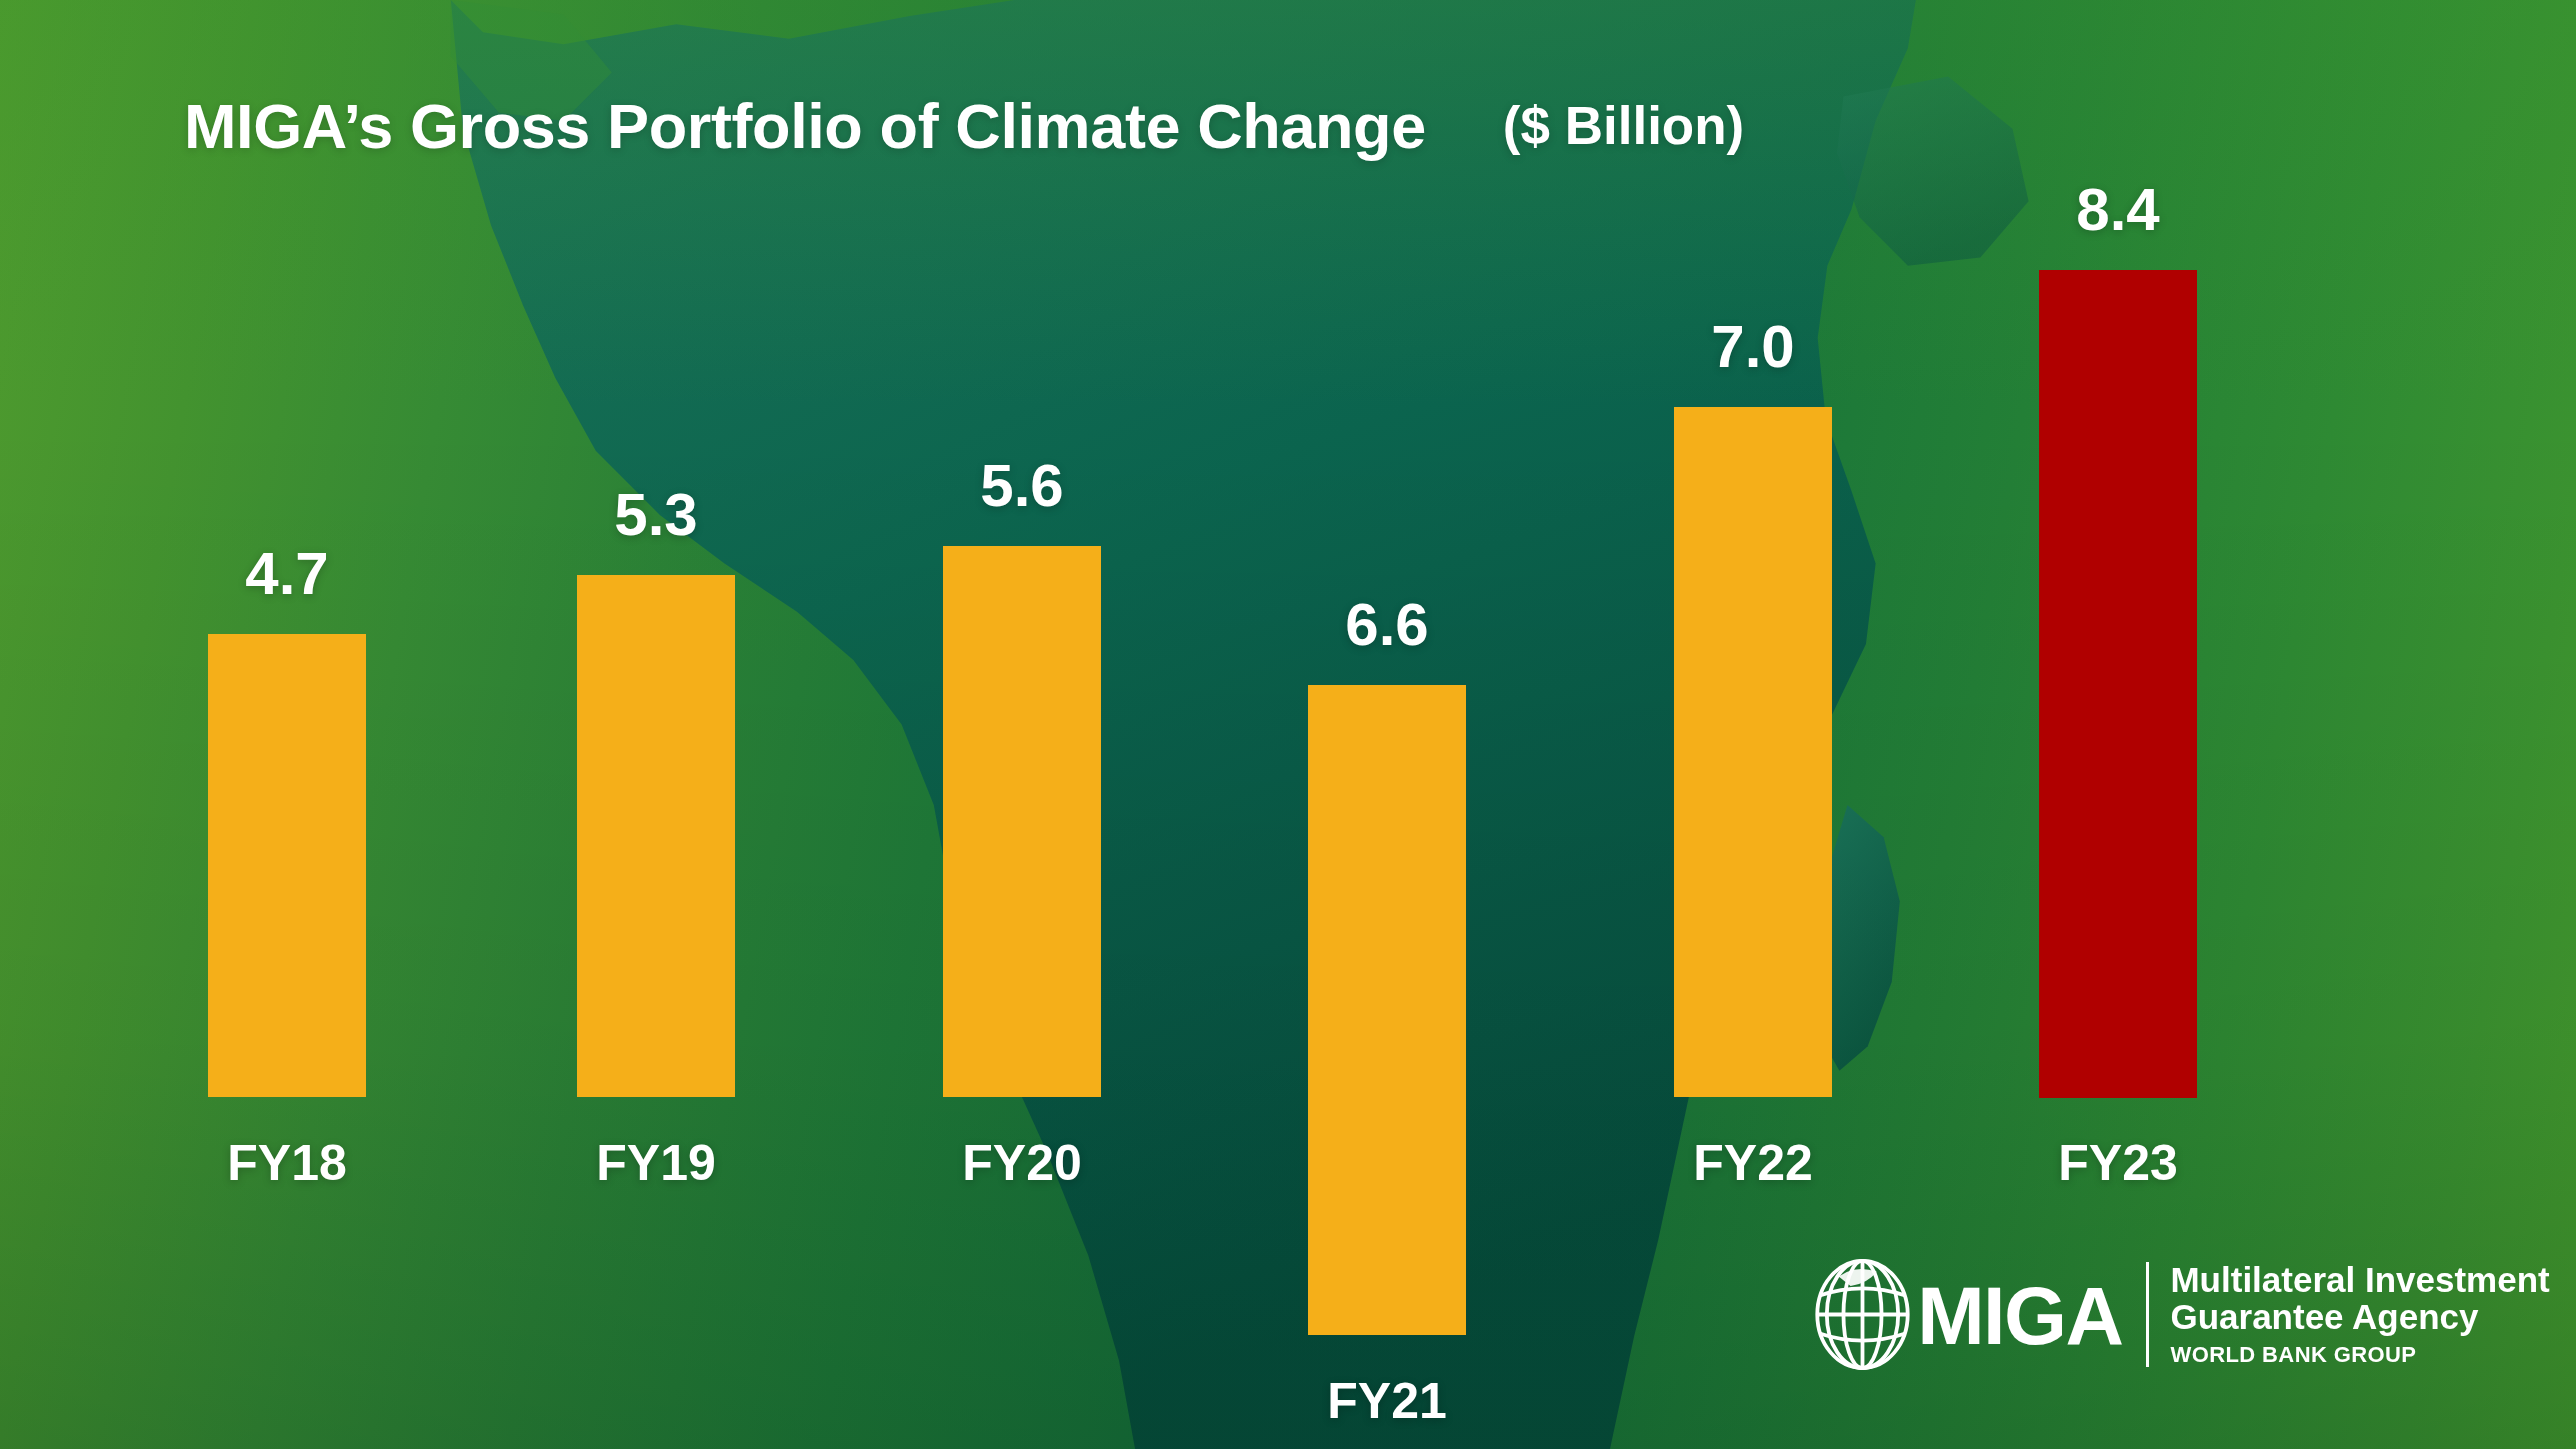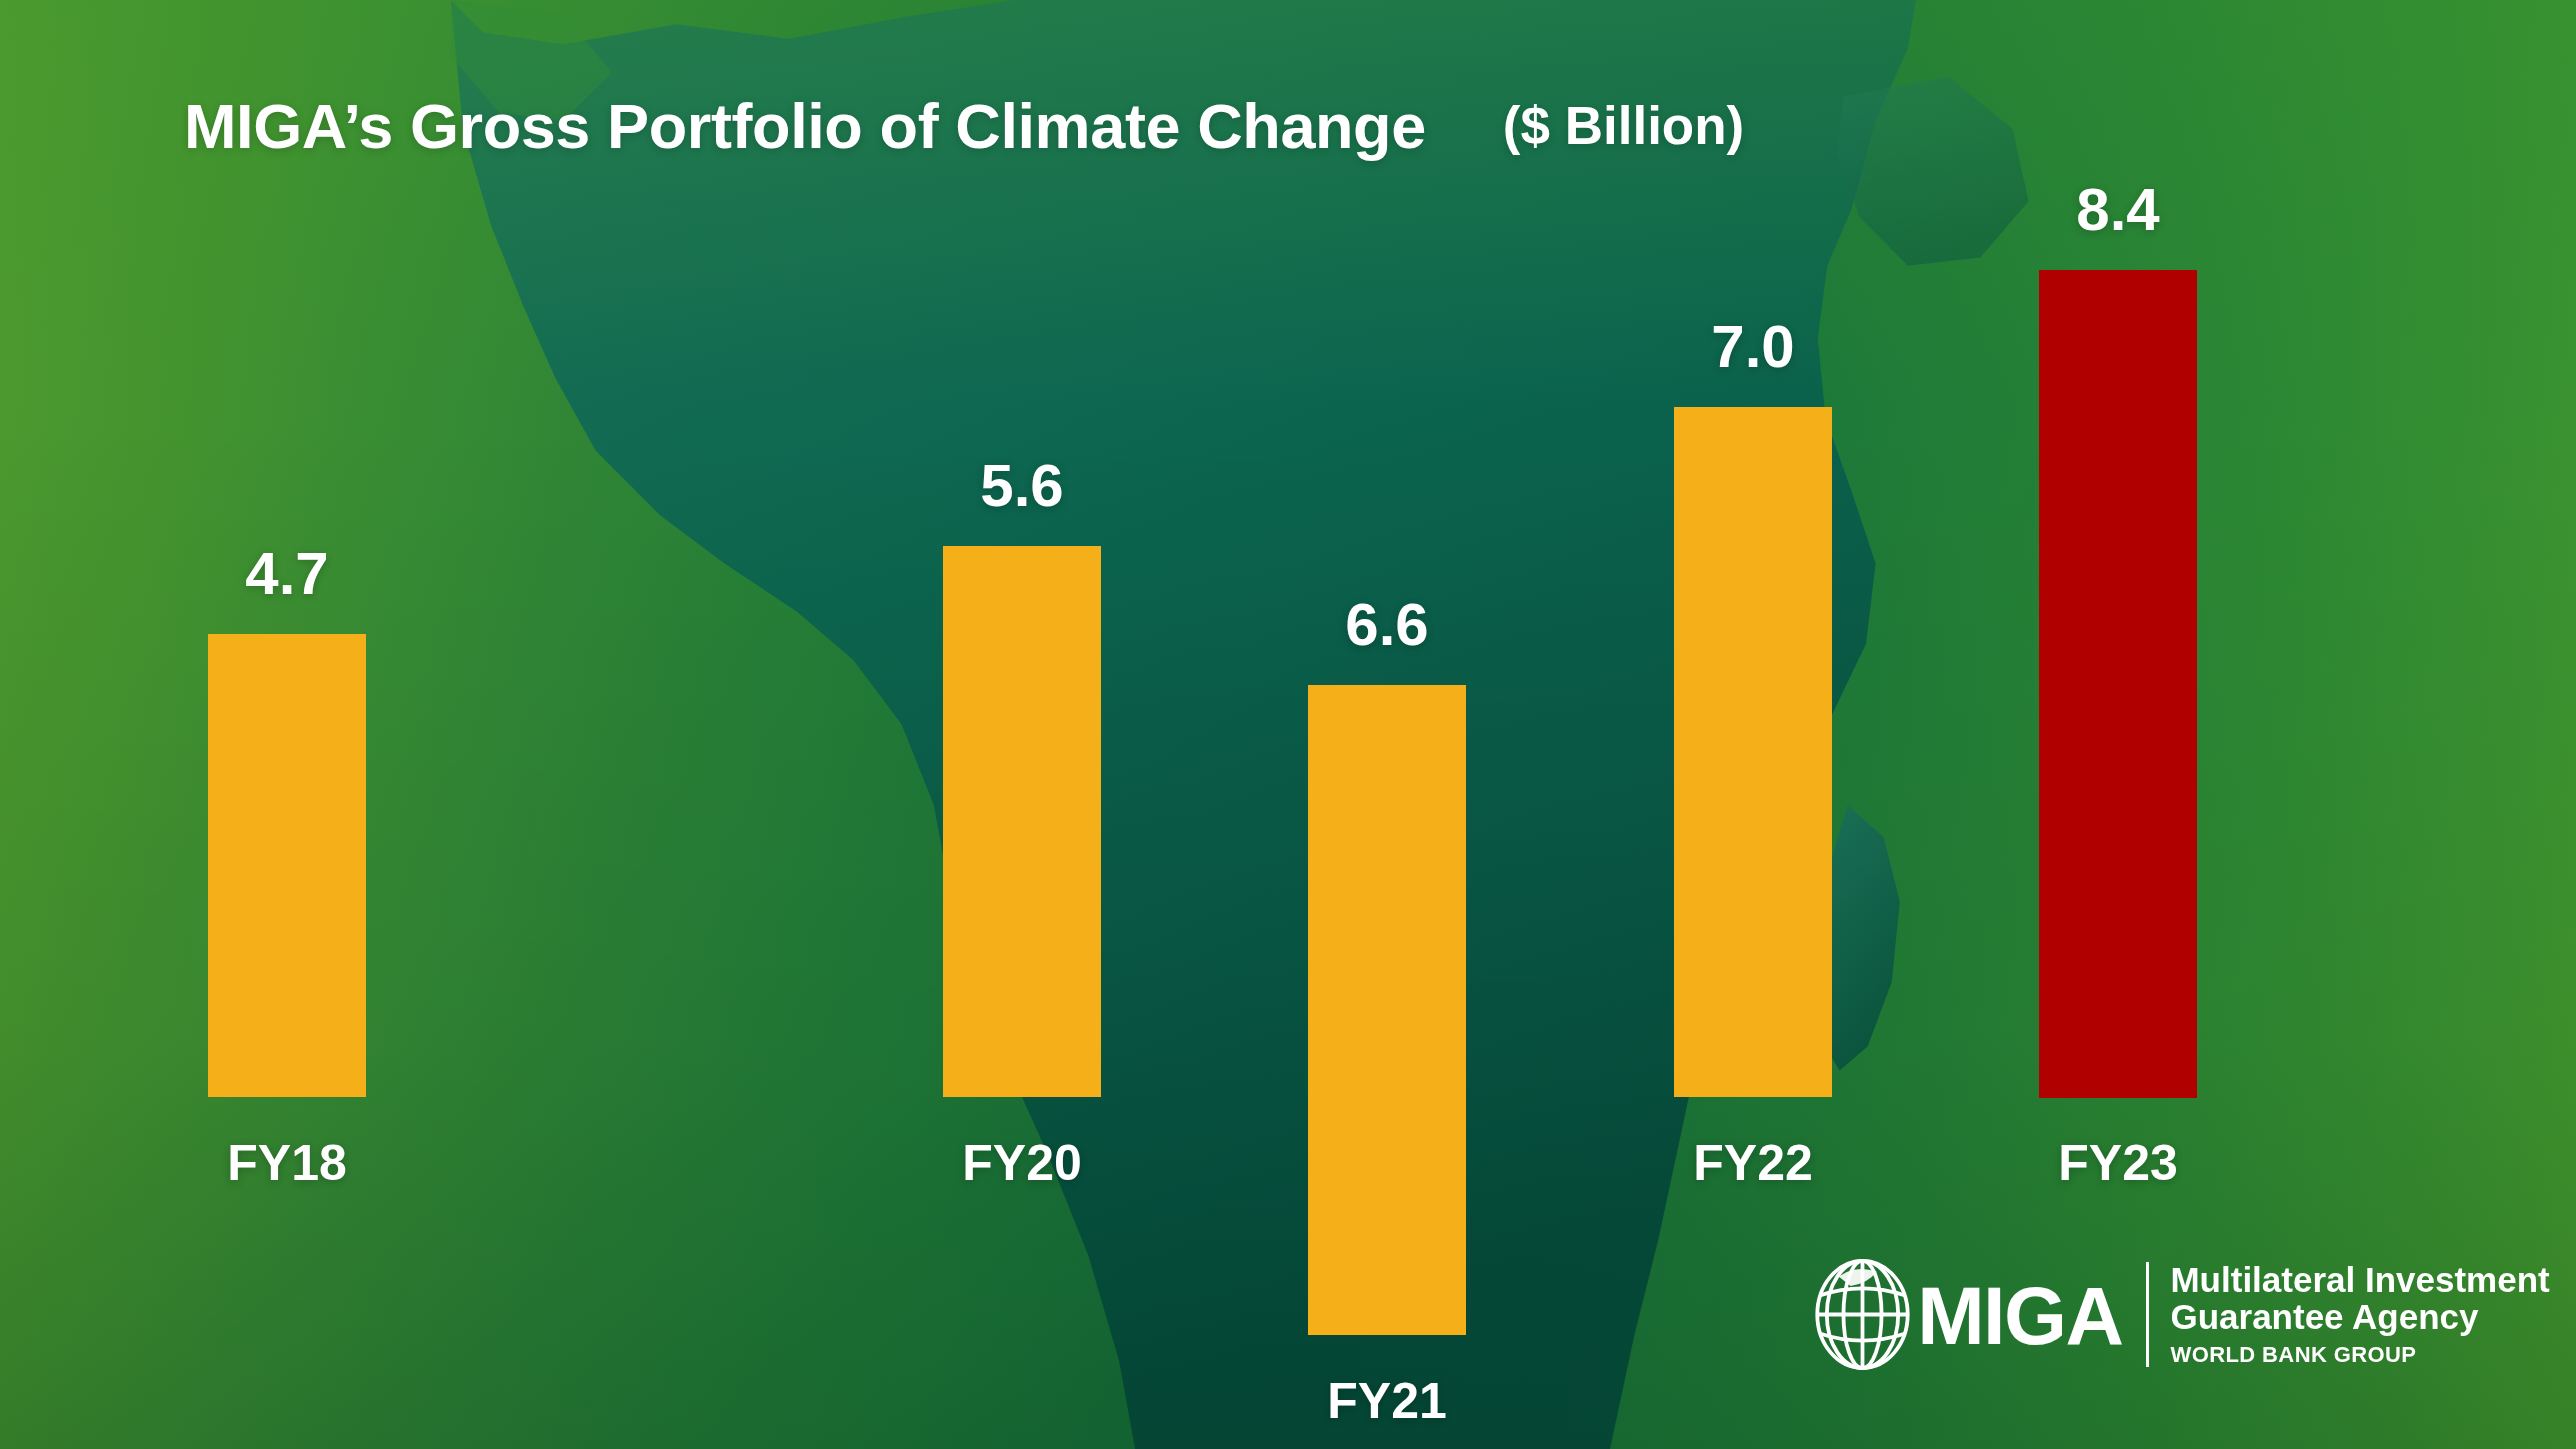--- a/index.html
+++ b/index.html
@@ -214,20 +214,25 @@
   <div class="title-row">
     <div class="chart-title">MIGA’s Gross Portfolio of Climate Change</div>
     <div class="unit-label">($ Billion)</div>
   </div>
 
   <div class="plot" id="plot">
       <div class="bar-group" style="left: 208px; height: 1449px;">
         <div class="bar-value" style="top: 539px;">4.7</div>
         <div class="bar-rect" style="top: 634px; height: 463px; width: 158px; background: rgb(245, 175, 25);"></div>
         <div class="bar-label" style="top: 1134px;">FY18</div>
+      </div>
+      <div class="bar-group" style="left: 577px; height: 1449px;">
+        <div class="bar-value" style="top: 480px;">5.3</div>
+        <div class="bar-rect" style="top: 575px; height: 522px; width: 158px; background: rgb(245, 175, 25);"></div>
+        <div class="bar-label" style="top: 1134px;">FY19</div>
       </div>
       <div class="bar-group" style="left: 943px; height: 1449px;">
         <div class="bar-value" style="top: 451px;">5.6</div>
         <div class="bar-rect" style="top: 546px; height: 551px; width: 158px; background: rgb(245, 175, 25);"></div>
         <div class="bar-label" style="top: 1134px;">FY20</div>
       </div>
       <div class="bar-group" style="left: 1308px; height: 1211px;">
         <div class="bar-value" style="top: 352px;">6.6</div>
         <div class="bar-rect" style="top: 447px; height: 650px; width: 158px; background: rgb(245, 175, 25);"></div>
         <div class="bar-label" style="top: 1134px;">FY21</div>

